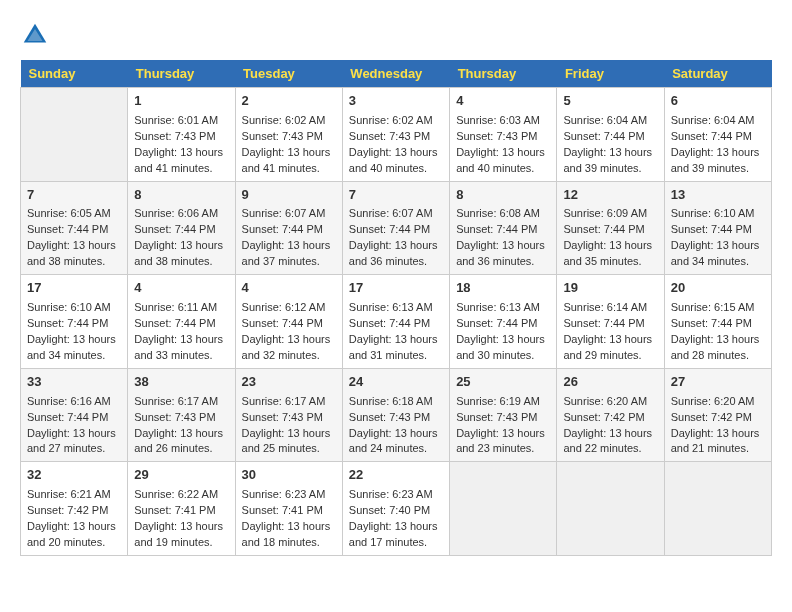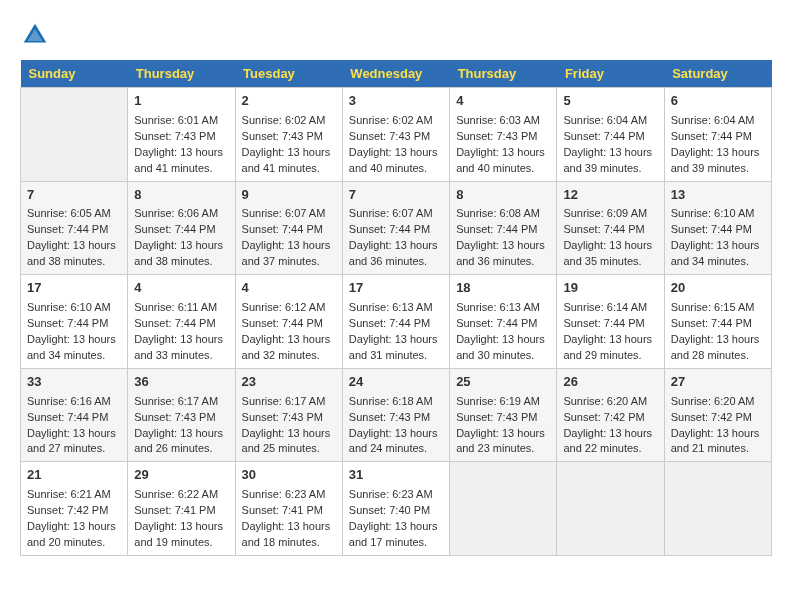--- a/index.html
+++ b/index.html
@@ -145,30 +145,30 @@
         <td><span class="day-number">17</span><span class="day-info">Sunrise: 6:10 AM<br>Sunset: 7:44 PM<br>Daylight: 13 hours and 34 minutes.</span></td>
         <td><span class="day-number">4</span><span class="day-info">Sunrise: 6:11 AM<br>Sunset: 7:44 PM<br>Daylight: 13 hours and 33 minutes.</span></td>
         <td><span class="day-number">4</span><span class="day-info">Sunrise: 6:12 AM<br>Sunset: 7:44 PM<br>Daylight: 13 hours and 32 minutes.</span></td>
         <td><span class="day-number">17</span><span class="day-info">Sunrise: 6:13 AM<br>Sunset: 7:44 PM<br>Daylight: 13 hours and 31 minutes.</span></td>
         <td><span class="day-number">18</span><span class="day-info">Sunrise: 6:13 AM<br>Sunset: 7:44 PM<br>Daylight: 13 hours and 30 minutes.</span></td>
         <td><span class="day-number">19</span><span class="day-info">Sunrise: 6:14 AM<br>Sunset: 7:44 PM<br>Daylight: 13 hours and 29 minutes.</span></td>
         <td><span class="day-number">20</span><span class="day-info">Sunrise: 6:15 AM<br>Sunset: 7:44 PM<br>Daylight: 13 hours and 28 minutes.</span></td>
       </tr>
       <tr>
         <td><span class="day-number">33</span><span class="day-info">Sunrise: 6:16 AM<br>Sunset: 7:44 PM<br>Daylight: 13 hours and 27 minutes.</span></td>
-        <td><span class="day-number">36</span><span class="day-info">Sunrise: 6:17 AM<br>Sunset: 7:43 PM<br>Daylight: 13 hours and 26 minutes.</span></td>
+        <td><span class="day-number">38</span><span class="day-info">Sunrise: 6:17 AM<br>Sunset: 7:43 PM<br>Daylight: 13 hours and 26 minutes.</span></td>
         <td><span class="day-number">23</span><span class="day-info">Sunrise: 6:17 AM<br>Sunset: 7:43 PM<br>Daylight: 13 hours and 25 minutes.</span></td>
         <td><span class="day-number">24</span><span class="day-info">Sunrise: 6:18 AM<br>Sunset: 7:43 PM<br>Daylight: 13 hours and 24 minutes.</span></td>
         <td><span class="day-number">25</span><span class="day-info">Sunrise: 6:19 AM<br>Sunset: 7:43 PM<br>Daylight: 13 hours and 23 minutes.</span></td>
         <td><span class="day-number">26</span><span class="day-info">Sunrise: 6:20 AM<br>Sunset: 7:42 PM<br>Daylight: 13 hours and 22 minutes.</span></td>
         <td><span class="day-number">27</span><span class="day-info">Sunrise: 6:20 AM<br>Sunset: 7:42 PM<br>Daylight: 13 hours and 21 minutes.</span></td>
       </tr>
       <tr>
-        <td><span class="day-number">21</span><span class="day-info">Sunrise: 6:21 AM<br>Sunset: 7:42 PM<br>Daylight: 13 hours and 20 minutes.</span></td>
+        <td><span class="day-number">32</span><span class="day-info">Sunrise: 6:21 AM<br>Sunset: 7:42 PM<br>Daylight: 13 hours and 20 minutes.</span></td>
         <td><span class="day-number">29</span><span class="day-info">Sunrise: 6:22 AM<br>Sunset: 7:41 PM<br>Daylight: 13 hours and 19 minutes.</span></td>
         <td><span class="day-number">30</span><span class="day-info">Sunrise: 6:23 AM<br>Sunset: 7:41 PM<br>Daylight: 13 hours and 18 minutes.</span></td>
-        <td><span class="day-number">31</span><span class="day-info">Sunrise: 6:23 AM<br>Sunset: 7:40 PM<br>Daylight: 13 hours and 17 minutes.</span></td>
+        <td><span class="day-number">22</span><span class="day-info">Sunrise: 6:23 AM<br>Sunset: 7:40 PM<br>Daylight: 13 hours and 17 minutes.</span></td>
         <td class="empty"></td>
         <td class="empty"></td>
         <td class="empty"></td>
       </tr>
     </tbody>
 </table>
 
 </body></html>

